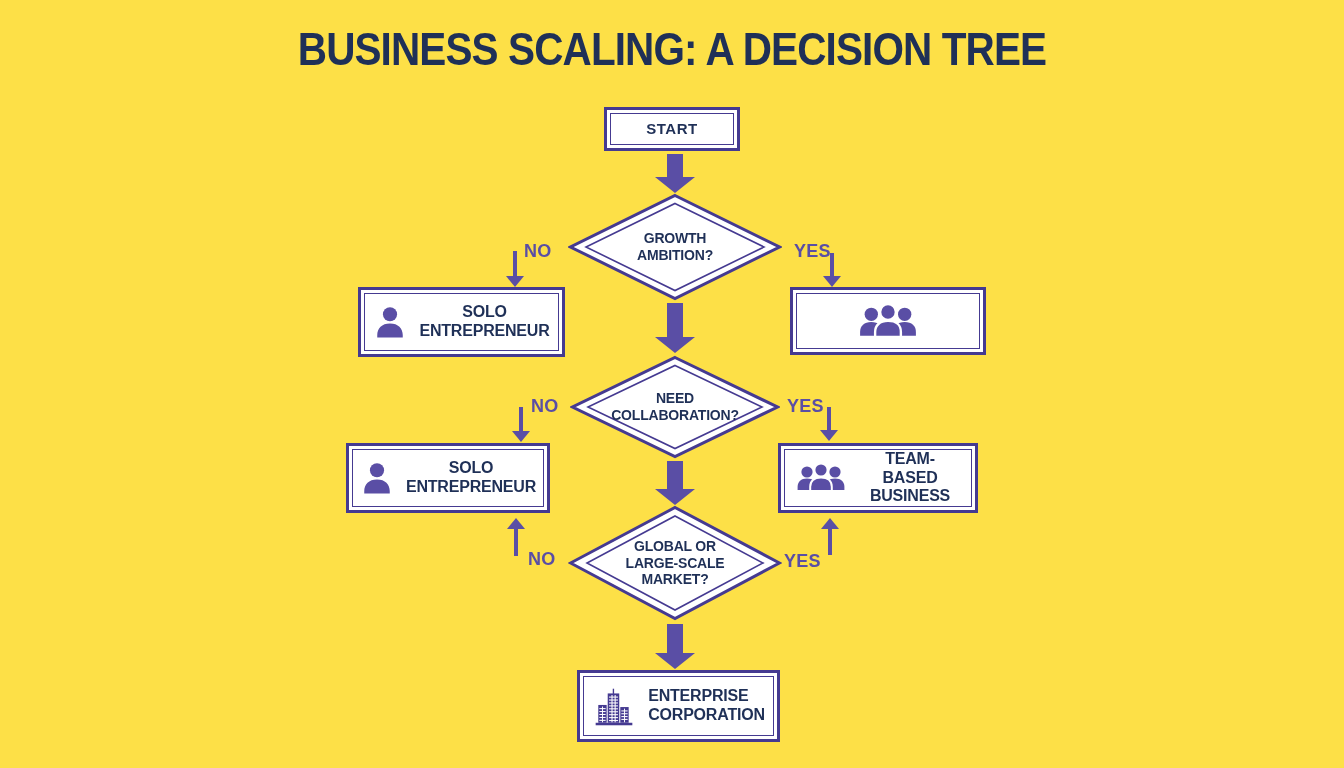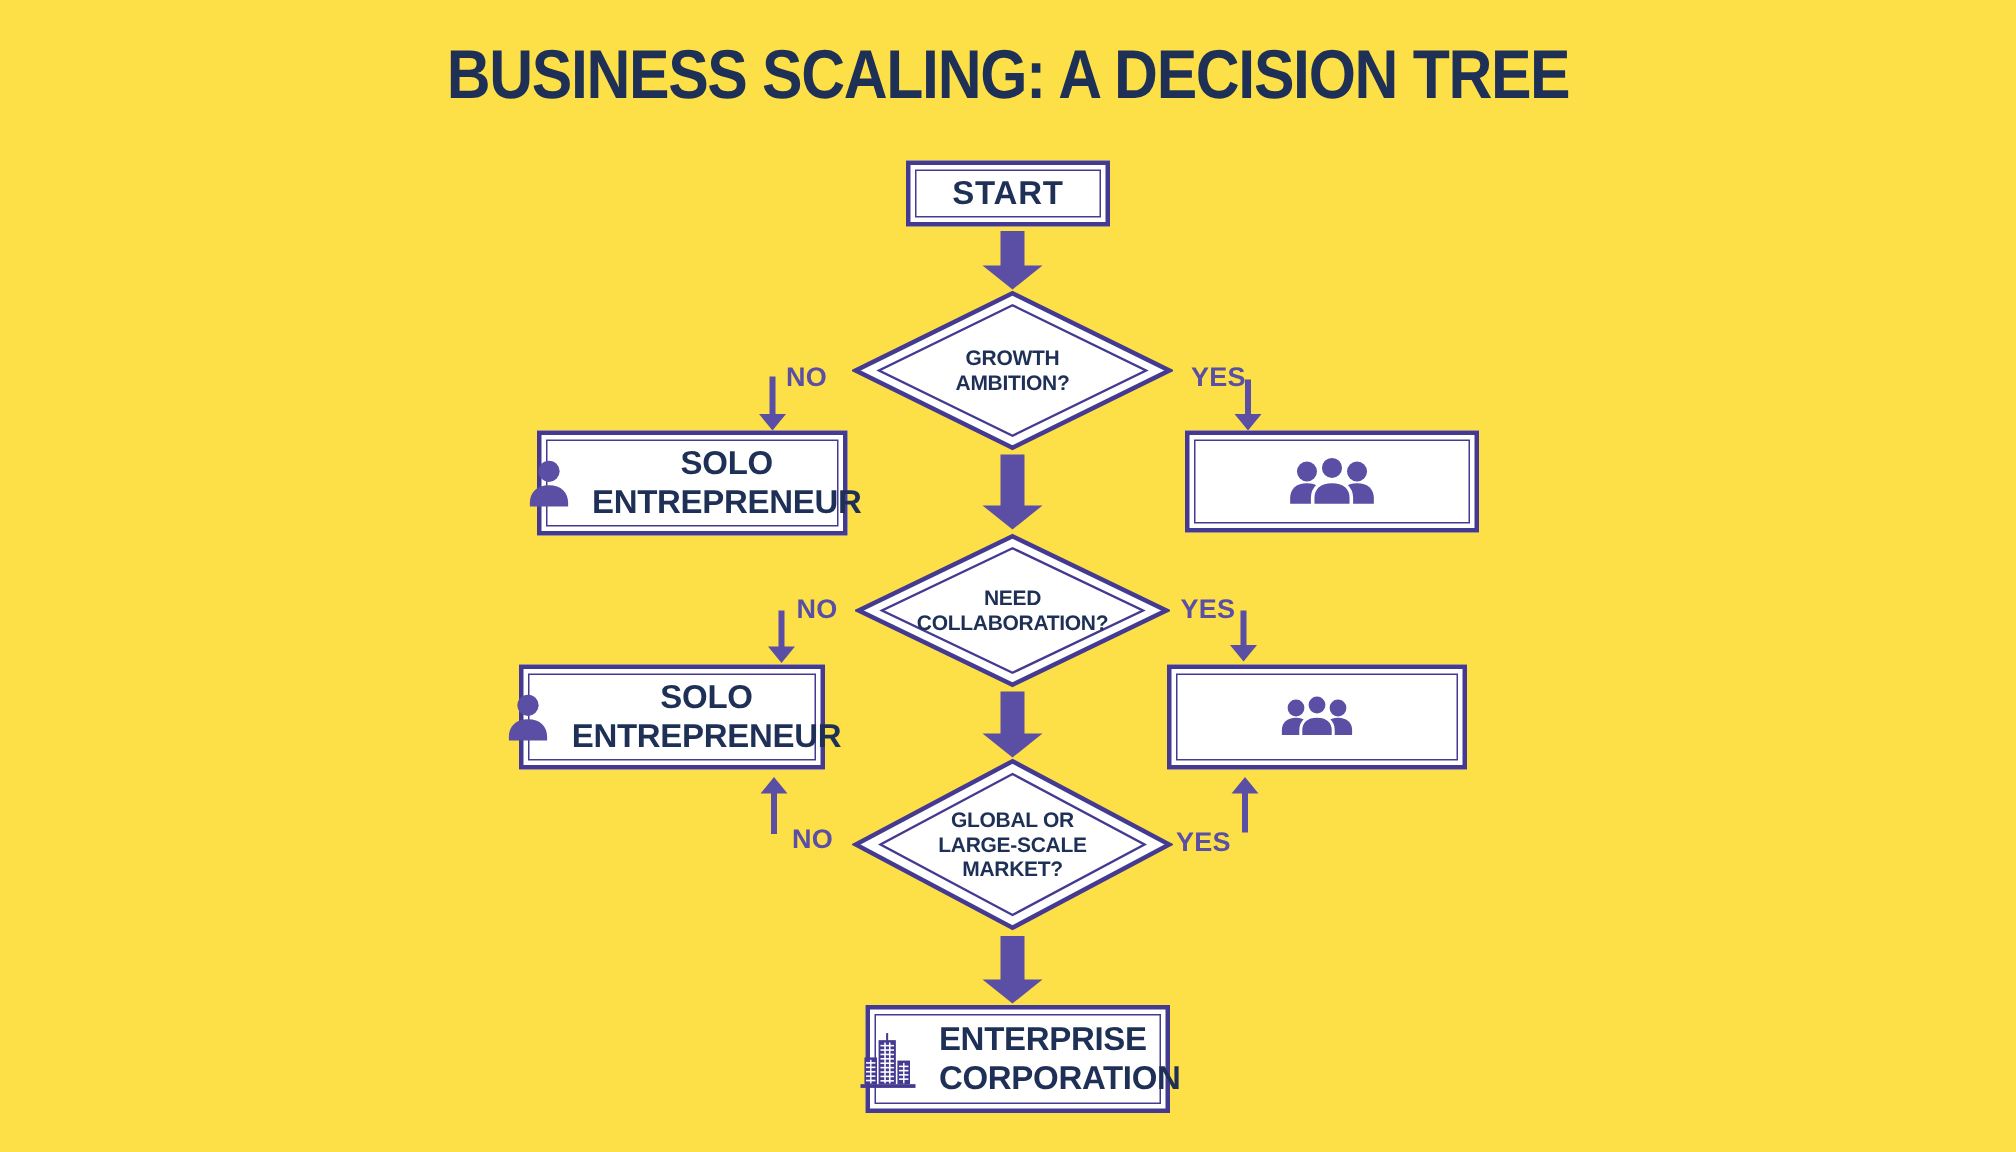--- a/index.html
+++ b/index.html
@@ -14,22 +14,22 @@
 
   .title{position:absolute;left:0;right:0;top:22px;text-align:center;
     font-size:46px;font-weight:bold;color:var(--navy);letter-spacing:-1px;
     transform:scaleX(0.88);transform-origin:center;white-space:nowrap;}
 
   
   .dbox{position:absolute;border:3px solid var(--border);background:#fff;padding:3px;}
   .dbox .inner{width:100%;height:100%;border:1.5px solid var(--border);
     display:flex;align-items:center;justify-content:center;gap:12px;padding:0 10px;}
   .ntext{color:var(--navy);font-weight:bold;white-space:pre-line;text-align:center;
-    line-height:1.18;font-size:22px;letter-spacing:-0.2px;}
-  .start-text{font-size:22px;letter-spacing:0.5px;text-align:center;}
+    line-height:1.18;font-size:16px;letter-spacing:-0.2px;}
+  .start-text{font-size:15px;letter-spacing:0.5px;text-align:center;}
   .left-align{text-align:left;}
 
   
   .diamond{position:absolute;}
   .diamond svg{position:absolute;inset:0;display:block;}
   .diamond .dtext{position:absolute;inset:0;display:flex;align-items:center;
     justify-content:center;color:var(--navy);font-weight:bold;font-size:14px;
     white-space:pre-line;text-align:center;line-height:1.2;letter-spacing:-0.2px;}
   .dpoly-outer{fill:#fff;stroke:var(--border);stroke-width:3;}
   .dpoly-inner{fill:none;stroke:var(--border);stroke-width:1.6;}
@@ -181,20 +181,22 @@
           <g>
             <circle cx="40" cy="12" r="5.6"></circle>
             <path d="M40 18.5c-6 0-9.4 3.3-9.4 8.3V30h18.8v-3.2c0-5-3.4-8.3-9.4-8.3z"></path>
           </g>
           <g stroke="#ffffff" stroke-width="2">
             <circle cx="26" cy="10" r="6.6"></circle>
             <path d="M26 17.5c-7 0-10.8 3.8-10.8 9.3V31h21.6v-4.2c0-5.5-3.8-9.3-10.8-9.3z"></path>
           </g>
         </svg>
       </span>
+      <span class="boxflex ntext">TEAM-BASED
+BUSINESS</span>
     </div>
   </div>
 
   <div class="athick" style="left:655px;top:461px;height:44px;">
     <div class="shaft"></div>
       <div class="head"></div>
   </div>
 
   <div class="diamond" style="left:568px;top:505px;width:214px;height:116px;">
     <svg width="214" height="116" viewBox="0 0 214 116">

